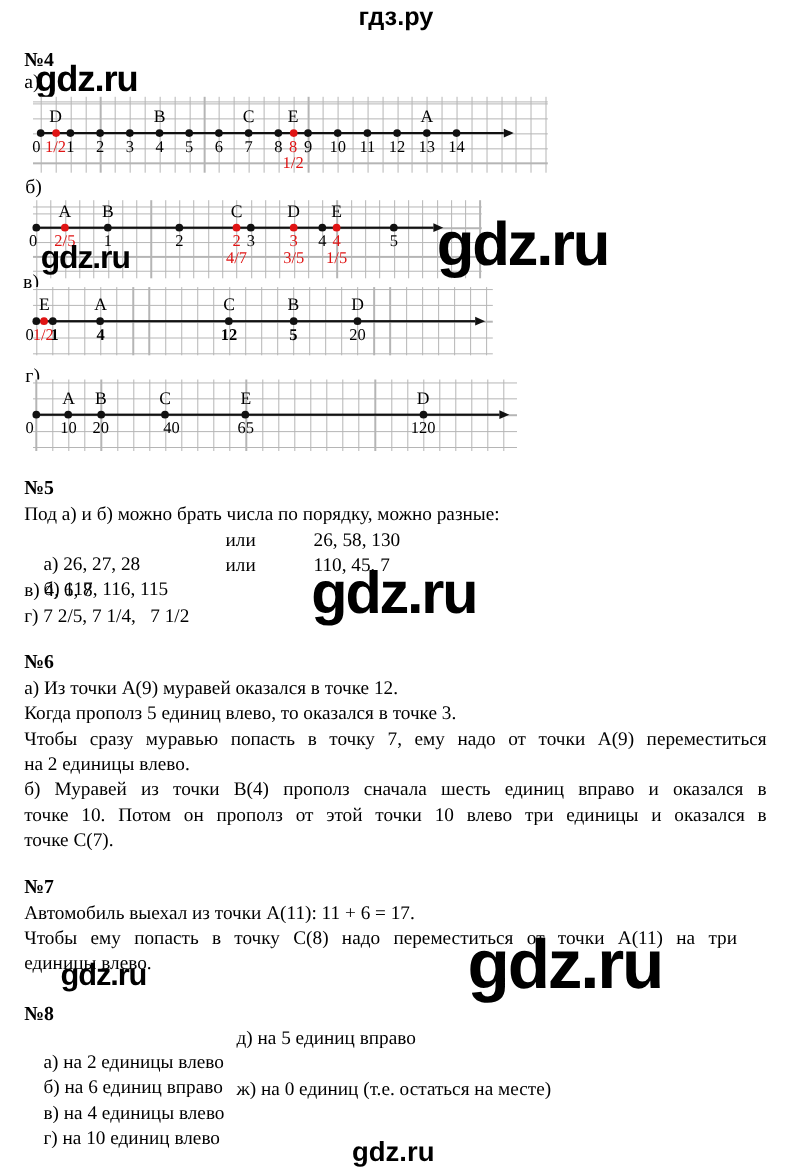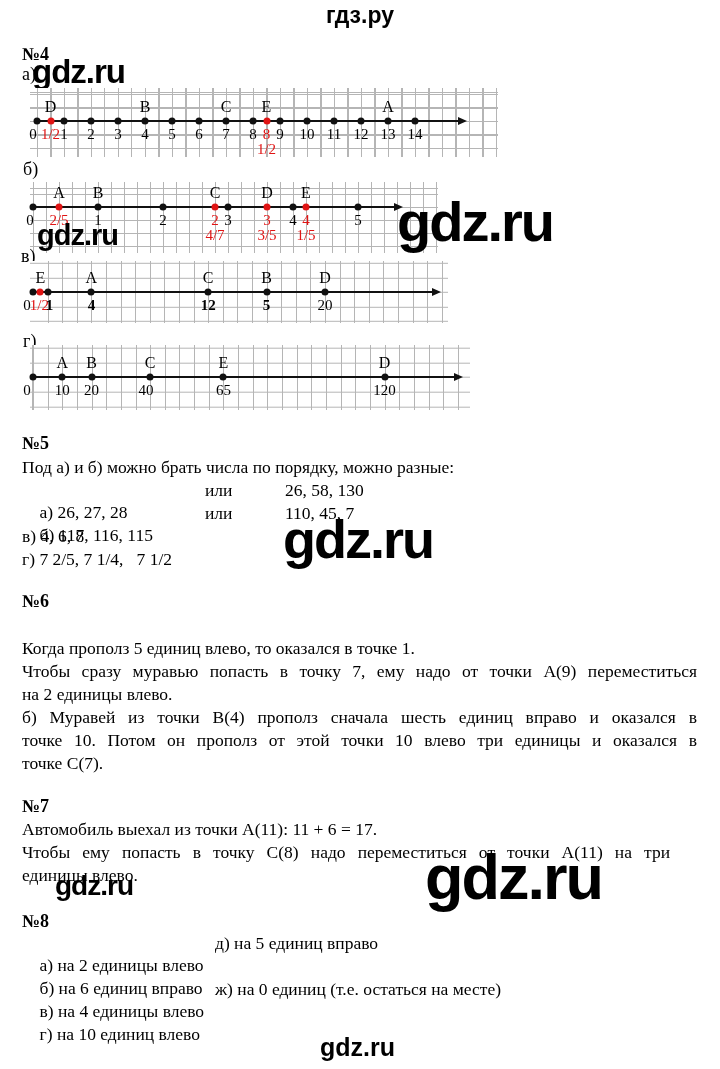--- a/index.html
+++ b/index.html
@@ -162,21 +162,21 @@
       <div class="nl-dot" style="background: rgb(17, 17, 17); left: 193.45px; top: 32px;"></div>
       <div class="nl-dot" style="background: rgb(17, 17, 17); left: 354.6px; top: 32px;"></div>
       <div class="nl-letter" style="left: 32.3px; top: 10px;">A</div>
       <div class="nl-letter" style="left: 61.6px; top: 10px;">B</div>
       <div class="nl-letter" style="left: 120.2px; top: 10px;">C</div>
       <div class="nl-letter" style="left: 193.45px; top: 10px;">E</div>
       <div class="nl-letter" style="left: 354.6px; top: 10px;">D</div>
       <div class="nl-tick" style="left: -3px; top: 38px;">0</div>
       <div class="nl-tick" style="left: 32.3px; top: 38px;">10</div>
       <div class="nl-tick" style="left: 61.6px; top: 38px;">20</div>
-      <div class="nl-tick" style="left: 116px; top: 38px;">40</div>
+      <div class="nl-tick" style="left: 126px; top: 38px;">40</div>
       <div class="nl-tick" style="left: 193.45px; top: 38px;">65</div>
       <div class="nl-tick" style="left: 354.6px; top: 38px;">120</div>
     </div>
 
   <div class="numlabel" style="left:22px;top:433px;">№5</div>
   <div class="tline" style="left:22px;top:456px;">Под а) и б) можно брать числа по порядку, можно разные:</div>
   <div class="row" style="left:22px;top:479px;width:500px;">
     <span>а) 26, 27, 28</span>
     <span class="c2">или</span>
     <span class="c3">26, 58, 130</span>
@@ -184,21 +184,22 @@
   <div class="row" style="left:22px;top:502px;width:500px;">
     <span>б) 117, 116, 115</span>
     <span class="c2">или</span>
     <span class="c3">110, 45, 7</span>
   </div>
   <div class="tline" style="left:22px;top:525px;">в) 4, 6, 8</div>
   <div class="tline" style="left:22px;top:548px;">г) 7 2/5, 7 1/4,   7 1/2</div>
   <div class="wm w4">gdz.ru</div>
 
   <div class="numlabel" style="left:22px;top:591px;">№6</div>
-  <div class="tline" style="left:22px;top:637px;">Когда прополз 5 единиц влево, то оказался в точке 1.</div>
+  <div class="tline" style="left:22px;top:614px;">а) Из точки А(9) муравей оказался в точке 12.</div>
+  <div class="tline" style="left:22px;top:637px;">Когда прополз 5 единиц влево, то оказался в точке 3.</div>
   <div class="tline just" style="left:22px;top:660px;width:675px;">Чтобы сразу муравью попасть в точку 7, ему надо от точки А(9) переместиться</div>
   <div class="tline" style="left:22px;top:683px;">на 2 единицы влево.</div>
   <div class="tline just" style="left:22px;top:706px;width:675px;">б) Муравей из точки В(4) прополз сначала шесть единиц вправо и оказался в</div>
   <div class="tline just" style="left:22px;top:729px;width:675px;">точке 10. Потом он прополз от этой точки 10 влево три единицы и оказался в</div>
   <div class="tline" style="left:22px;top:752px;">точке С(7).</div>
 
   <div class="numlabel" style="left:22px;top:796px;">№7</div>
   <div class="tline" style="left:22px;top:818px;">Автомобиль выехал из точки А(11): 11 + 6 = 17.</div>
   <div class="tline just" style="left:22px;top:841px;width:648px;">Чтобы ему попасть в точку С(8) надо переместиться от точки А(11) на три</div>
   <div class="tline" style="left:22px;top:864px;">единицы влево.</div>

